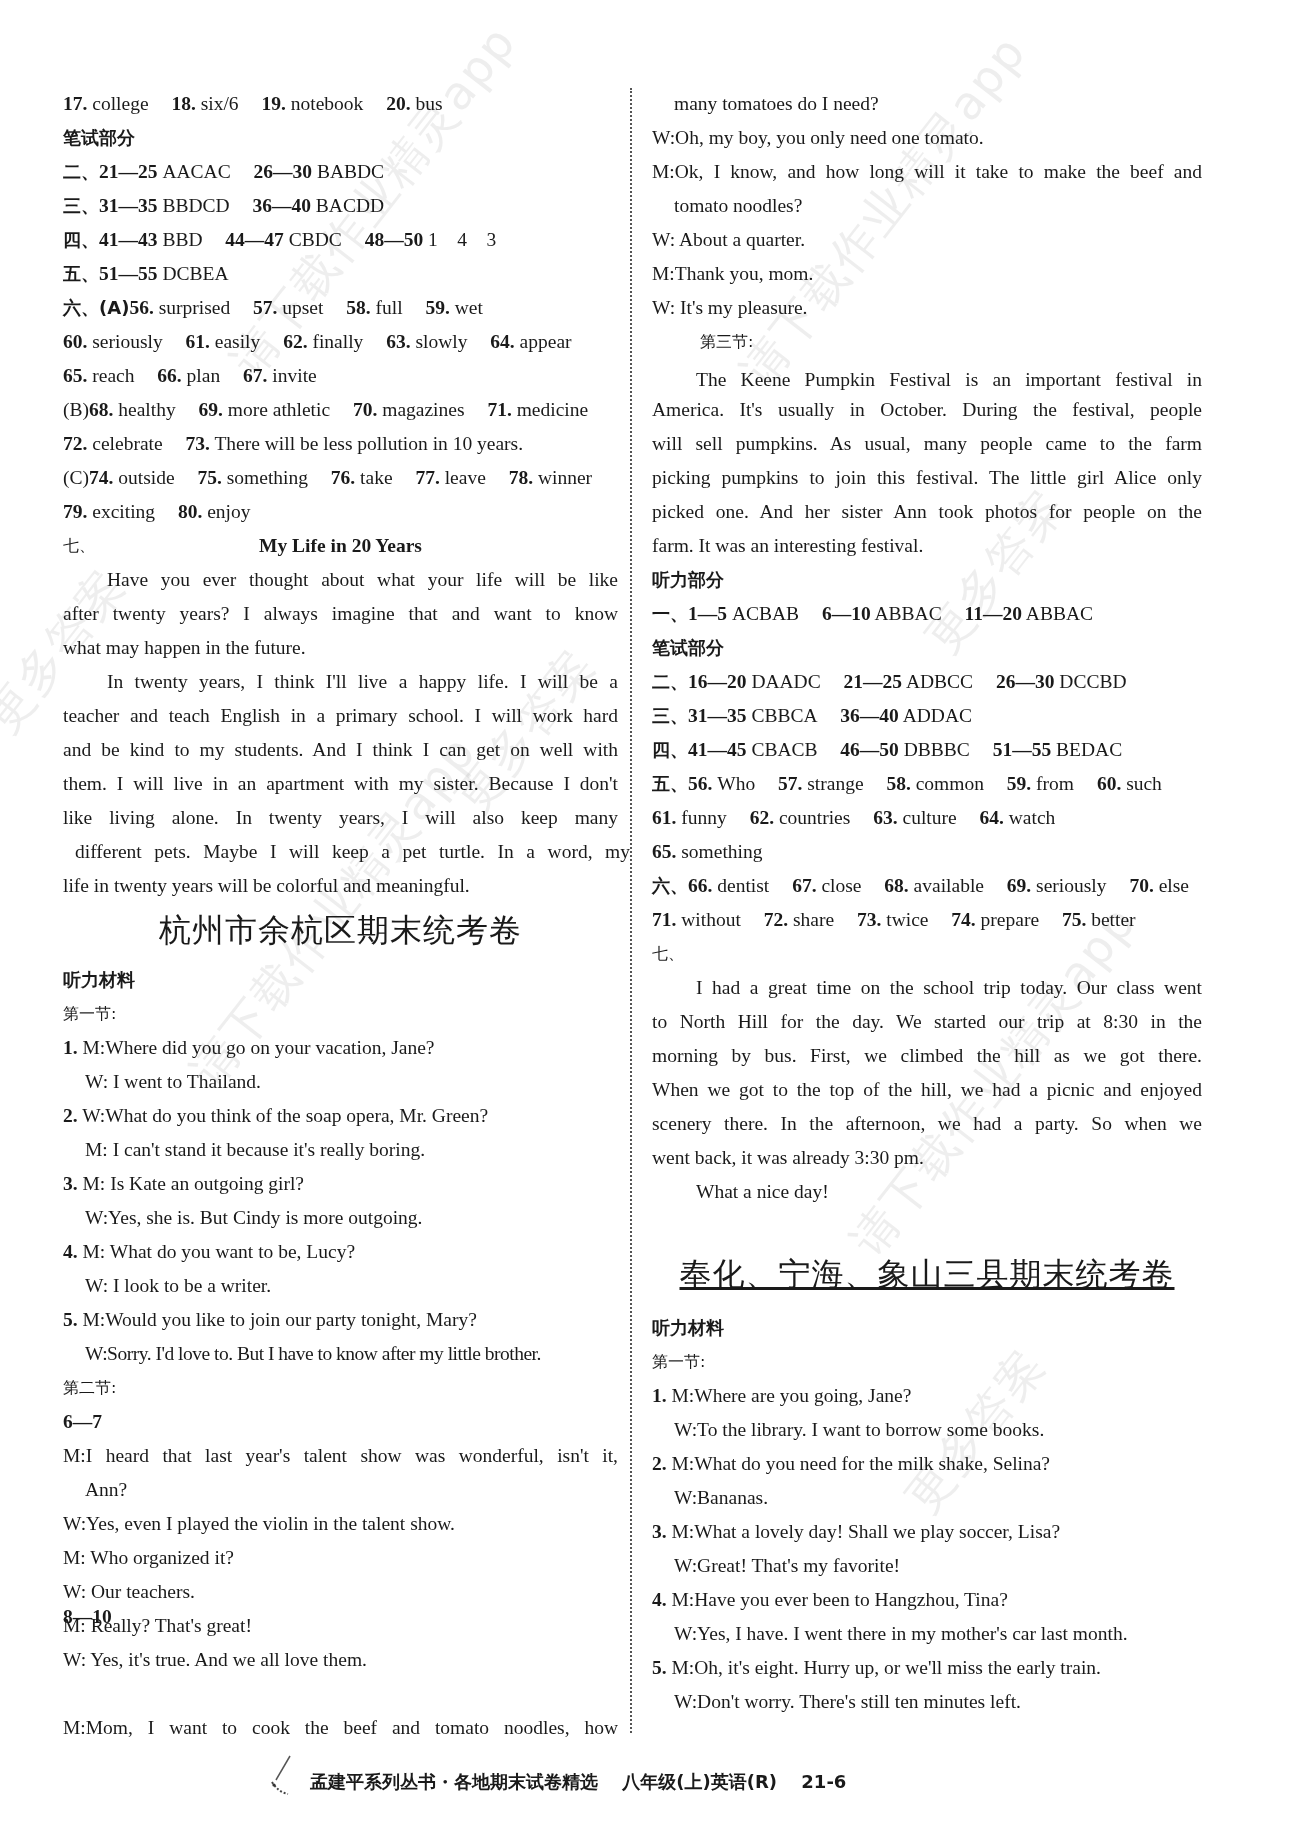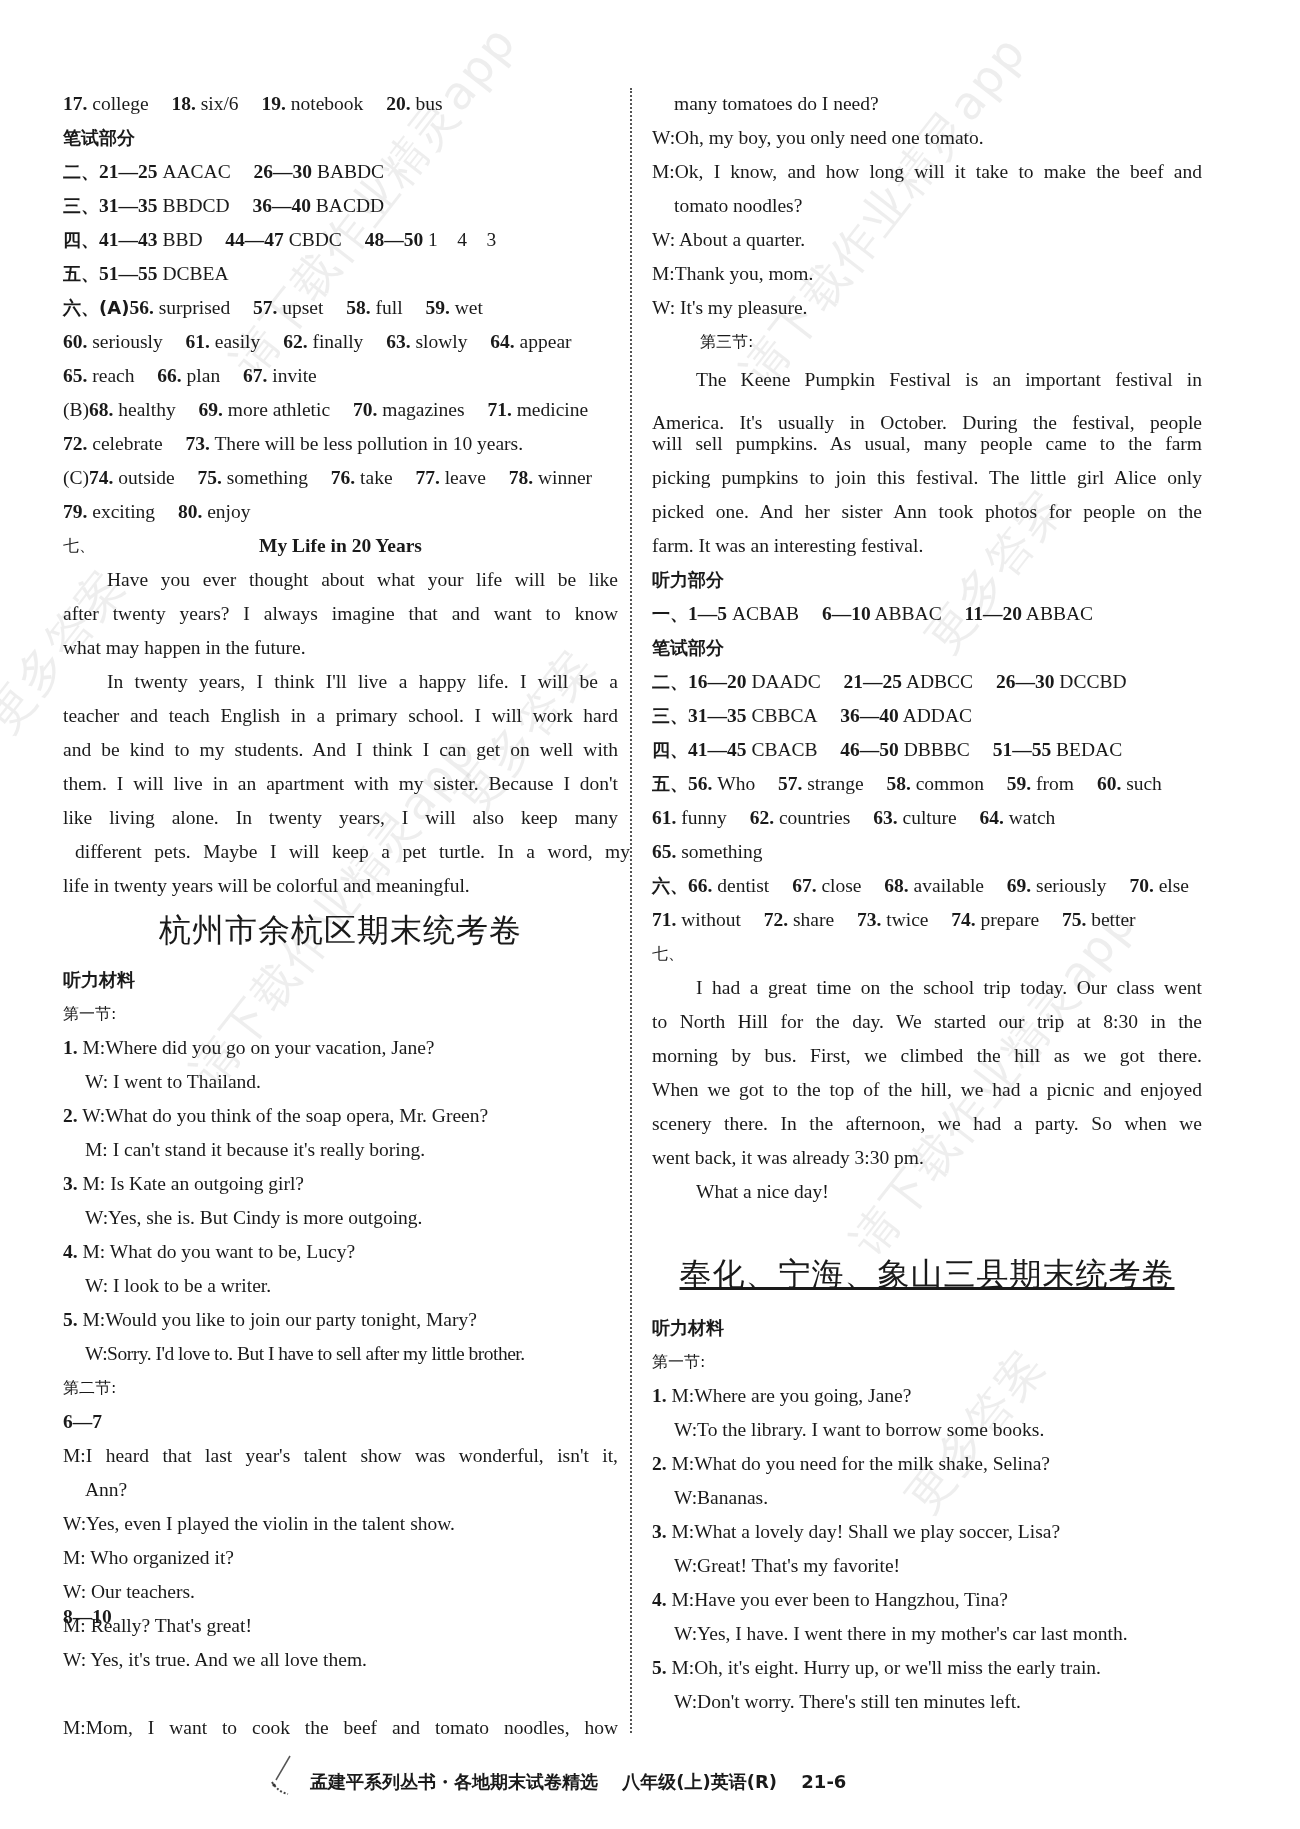--- a/index.html
+++ b/index.html
@@ -137,21 +137,21 @@
 
   <div class="line" style="top:1036px;"><span class="b">1.</span> <span>M:Where did you go on your vacation, Jane?</span></div>
   <div class="line indent1" style="top:1070px;">W: I went to Thailand.</div>
   <div class="line" style="top:1104px;"><span class="b">2.</span> <span>W:What do you think of the soap opera, Mr. Green?</span></div>
   <div class="line indent1" style="top:1138px;">M: I can't stand it because it's really boring.</div>
   <div class="line" style="top:1172px;"><span class="b">3.</span> <span>M: Is Kate an outgoing girl?</span></div>
   <div class="line indent1" style="top:1206px;">W:Yes, she is. But Cindy is more outgoing.</div>
   <div class="line" style="top:1240px;"><span class="b">4.</span> <span>M: What do you want to be, Lucy?</span></div>
   <div class="line indent1" style="top:1274px;">W: I look to be a writer.</div>
   <div class="line" style="top:1308px;"><span class="b">5.</span> <span>M:Would you like to join our party tonight, Mary?</span></div>
-  <div class="line indent1" style="top:1342px; letter-spacing:-0.5px;">W:Sorry. I'd love to. But I have to sell after my little brother.</div>
+  <div class="line indent1" style="top:1342px; letter-spacing:-0.5px;">W:Sorry. I'd love to. But I have to know after my little brother.</div>
 
   <div class="line sec" style="top:1376px;">第二节:</div>
   <div class="line b" style="top:1410px;">6—7</div>
   <div class="line justify" style="top:1444px;">M:I heard that last year's talent show was wonderful, isn't it,</div>
   <div class="line indent1" style="top:1478px;">Ann?</div>
   <div class="line" style="top:1512px;">W:Yes, even I played the violin in the talent show.</div>
   <div class="line" style="top:1546px;">M: Who organized it?</div>
   <div class="line" style="top:1580px;">W: Our teachers.</div>
   <div class="line" style="top:1614px;">M: Really? That's great!</div>
   <div class="line" style="top:1648px;">W: Yes, it's true. And we all love them.</div>
@@ -163,21 +163,21 @@
   <div class="line indent1" style="top:92px;">many tomatoes do I need?</div>
   <div class="line" style="top:126px;">W:Oh, my boy, you only need one tomato.</div>
   <div class="line justify" style="top:160px;">M:Ok, I know, and how long will it take to make the beef and</div>
   <div class="line indent1" style="top:194px;">tomato noodles?</div>
   <div class="line" style="top:228px;">W: About a quarter.</div>
   <div class="line" style="top:262px;">M:Thank you, mom.</div>
   <div class="line" style="top:296px;">W: It's my pleasure.</div>
   <div class="line sec" style="top:330px;margin-left:48px;">第三节:</div>
 
   <div class="line justify indent2" style="top:368px; width:calc(100% - 44px);">The Keene Pumpkin Festival is an important festival in</div>
-  <div class="line justify" style="top:411px;">America. It's usually in October. During the festival, people</div>
+  <div class="line justify" style="top:398px;">America. It's usually in October. During the festival, people</div>
   <div class="line justify" style="top:432px;">will sell pumpkins. As usual, many people came to the farm</div>
   <div class="line justify" style="top:466px;">picking pumpkins to join this festival. The little girl Alice only</div>
   <div class="line justify" style="top:500px;">picked one. And her sister Ann took photos for people on the</div>
   <div class="line" style="top:534px;">farm. It was an interesting festival.</div>
 
   <div class="line hd" style="top:568px;">听力部分</div>
   <div class="line" style="top:602px;">
     <span class="hd">一、</span><span class="b">1—5</span> <span>ACBAB</span><span class="gap"></span>
     <span class="b">6—10</span> <span>ABBAC</span><span class="gap"></span>
     <span class="b">11—20</span> <span>ABBAC</span>

